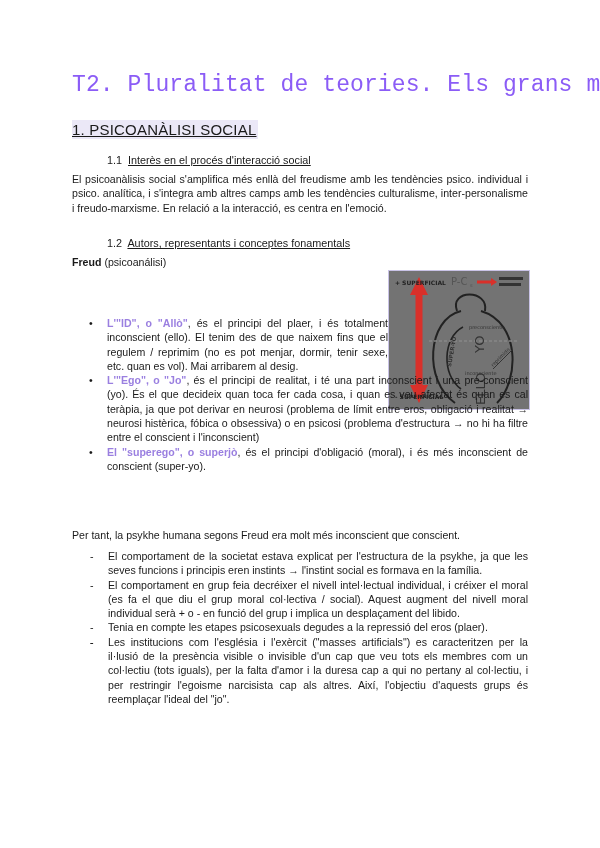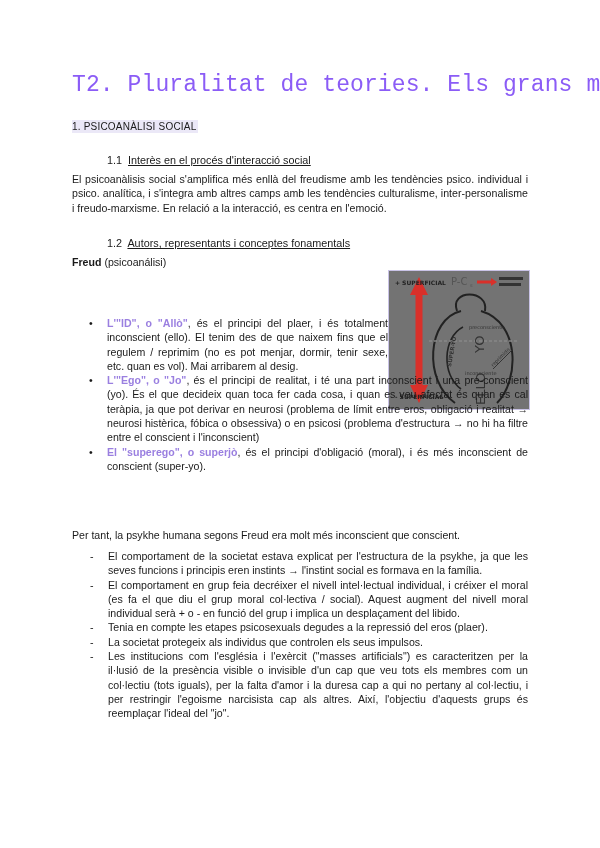--- a/index.html
+++ b/index.html
@@ -1,22 +1,22 @@
 <!DOCTYPE html>
 <html><head>
   <meta charset="utf-8">
   <style>
     html, body { margin: 0; padding: 0; background: #ffffff; }
     body { width: 600px; height: 848px; position: relative; overflow: hidden;
            font-family: "Liberation Sans", sans-serif; color: #1a1a1a; font-size: 10.6px; }
     .page { position: absolute; left: 0; top: 0; width: 600px; height: 848px; }
     .title { position: absolute; left: 72px; top: 72px; font-family: Liberation Mono, monospace;
              font-size: 23px; color: #8b5cf6; white-space: nowrap; letter-spacing: 0.1px; }
-    .h1 { position: absolute; left: 72px; top: 120px; font-size: 10px; background: #ebe8f7;
-          padding: 1px 2px 1px 0; letter-spacing: 0.2px; }
+    .h1 { position: absolute; left: 72px; top: 120px; font-size: 15px; background: #ebe8f7;
+          padding: 1px 2px 1px 0; letter-spacing: 0.2px; text-decoration: underline; }
     .h2 { position: absolute; left: 107px; font-size: 10.8px; }
     .h2 .num { margin-right: 3px; }
     .h2 u { text-decoration: underline; margin-top: 16px; }
     .para { position: absolute; left: 72px; width: 456px; line-height: 14.3px; text-align: justify; }
     .para.narrow { width: 310px; }
     .bullets { position: absolute; left: 72px; width: 456px; margin: 0; padding: 0; list-style: none; }
     .bullets li { position: relative; padding-left: 35px; line-height: 14.3px; margin-bottom: 0; text-align: justify; }
     .bullets li .dot { position: absolute; left: 17px; top: 0; }
     .hl { color: #9a7fe0; font-weight: bold; }
     .b { font-weight: bold; }
@@ -103,17 +103,17 @@
     </li>
   </ul>
 
   <div class="para" style="top:528px;">Per tant, la psykhe humana segons Freud era molt més inconscient que conscient.</div>
 
 
   <ul class="dash-list" style="top:549px;">
     <li><span class="dash">-</span><span>El comportament de la societat estava explicat per l'estructura de la psykhe, ja que les seves funcions i principis eren instints → l'instint social es formava en la família.</span></li>
     <li><span class="dash">-</span><span>El comportament en grup feia decréixer el nivell intel·lectual individual, i créixer el moral (es fa el que diu el grup moral col·lectiva / social). Aquest augment del nivell moral individual serà + o - en funció del grup i implica un desplaçament del libido.</span></li>
     <li><span class="dash">-</span><span>Tenia en compte les etapes psicosexuals degudes a la repressió del eros (plaer).</span></li>
-    <li><span class="dash">-</span><span>La societat protegeix als individus que controlen els seus impulsos.</span></li>
+    <li><span class="dash">-</span></li>
     <li><span class="dash">-</span><span>Les institucions com l'església i l'exèrcit ("masses artificials") es caracteritzen per la il·lusió de la presència visible o invisible d'un cap que veu tots els membres com un col·lectiu (tots iguals), per la falta d'amor i la duresa cap a qui no pertany al col·lectiu, i per restringir l'egoisme narcisista cap als altres. Així, l'objectiu d'aquests grups és reemplaçar l'ideal del "jo".</span></li>
   </ul>
 
 </div>
 
 </body></html>

